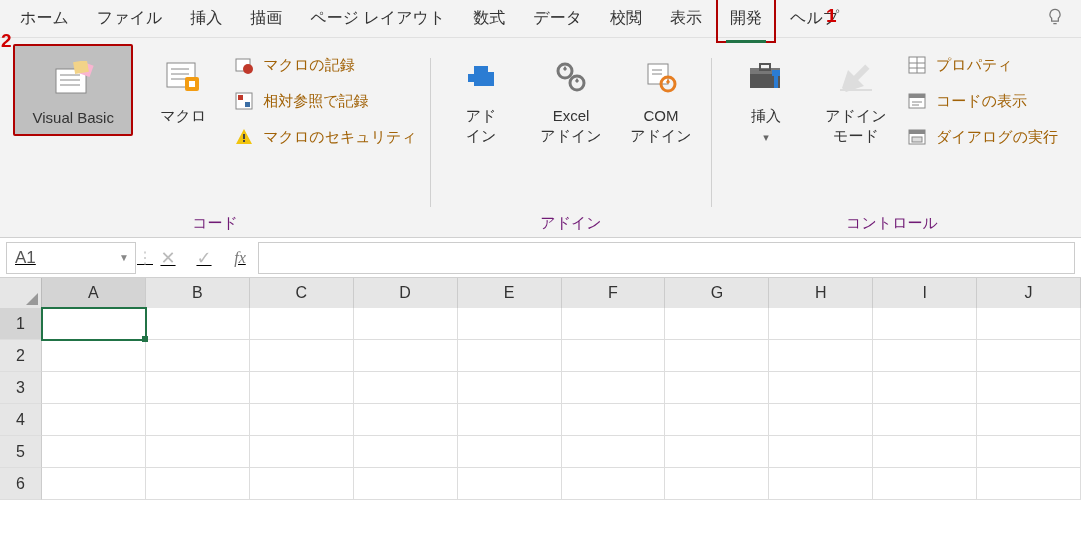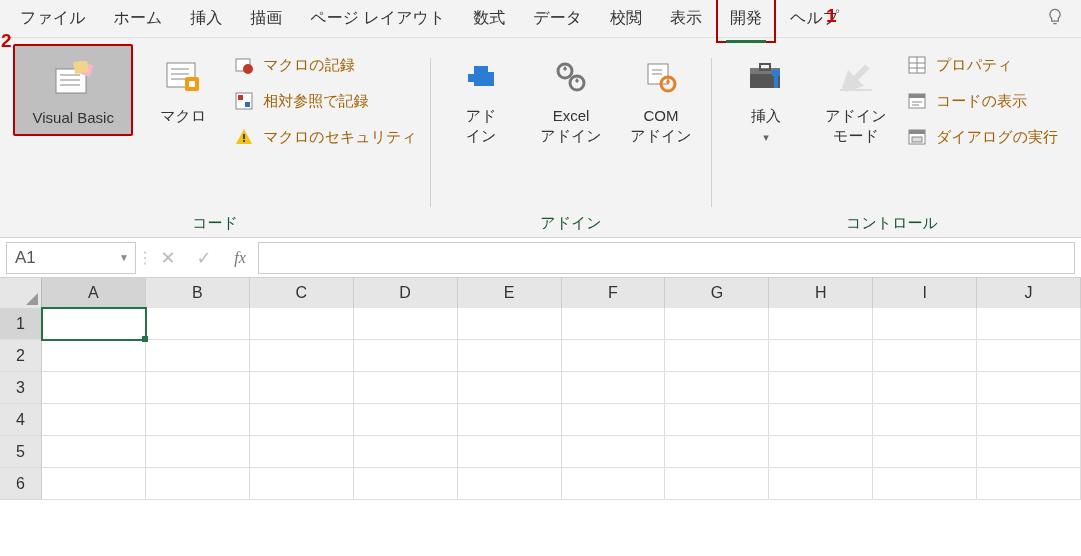--- a/index.html
+++ b/index.html
@@ -14,38 +14,38 @@
   .tell-me { margin-left: auto; margin-right: 10px; }
   .bulb-icon { width: 20px; height: 20px; display: inline-block; }
 
   
   .ann { position: absolute; color: #d00000; font-weight: bold; font-size: 19px; z-index: 50; pointer-events: none; }
 
   
   .ribbon { display: flex; height: 200px; background: #f3f3f3; border-bottom: 1px solid #d0d0d0; }
   .group { display: flex; flex-direction: column; align-items: center; justify-content: space-between; padding: 6px 10px 4px 10px; position: relative; }
   .group-sep { width: 1px; background: #d0d0d0; margin: 20px 0 30px 0; }
-  .group-label { font-size: 15px; color: #14532d; margin-top: 4px; }
+  .group-label { font-size: 15px; color: #701a75; margin-top: 4px; }
   .group-body { display: flex; align-items: flex-start; flex: 1; gap: 10px; }
 
   .big-btn { display: flex; flex-direction: column; align-items: center; justify-content: flex-start; width: 120px; padding: 10px 4px 6px 4px; cursor: pointer; border-radius: 2px; }
   .big-btn .icon { height: 46px; display: flex; align-items: center; justify-content: center; margin-bottom: 6px; }
   .big-btn .label { font-size: 15px; color: #333; text-align: center; line-height: 1.3; }
   .big-btn.highlighted { background: #bfbfbf; border: 2px solid #b00000; }
   .big-btn.narrow { width: 80px; }
 
   .small-list { display: flex; flex-direction: column; gap: 14px; padding-top: 10px; }
   .small-btn { display: flex; align-items: center; gap: 8px; cursor: pointer; font-size: 15px; color: #a16207; white-space: nowrap; }
   .small-btn .icon { width: 22px; height: 22px; display: flex; align-items: center; justify-content: center; }
 
   .dim { color: #bbb; }
   .chev { font-size: 11px; color: #666; }
 
   
-  .fbar { display: flex; align-items: center; height: 40px; border-bottom: 1px solid #d0d0d0; }
+  .fbar { display: flex; align-items: center; height: 40px; border-bottom: 1px solid #d0d0d0; text-decoration: underline; }
   .namebox { width: 130px; height: 32px; margin: 0 4px 0 6px; border: 1px solid #ccc; background: #fff; display: flex; align-items: center; padding: 0 8px; font-size: 17px; color: #555; position: relative; }
   .namebox .dd { position: absolute; right: 6px; top: 9px; font-size: 10px; color: #888; }
   .fbar-sep { width: 10px; height: 32px; display: flex; align-items: center; justify-content: center; color: #ccc; }
   .fbar-btn { width: 36px; height: 32px; display: flex; align-items: center; justify-content: center; color: #bbb; font-size: 18px; cursor: pointer; }
   .fbar-btn.fx { font-style: italic; color: #777; font-family: serif; font-size: 16px; }
   .formula-input { flex: 1; height: 32px; border: 1px solid #ccc; margin-right: 6px; background: #fff; }
 
   
   .grid { position: relative; }
   .colheaders { display: flex; height: 30px; background: #e6e6e6; border-bottom: 1px solid #bbb; }
@@ -60,22 +60,22 @@
   .cell.active { outline: 2px solid #217346; outline-offset: -1px; position: relative; }
   .cell.active::after { content: ""; position: absolute; right: -3px; bottom: -3px; width: 6px; height: 6px; background: #217346; }
 </style>
 </head>
 <body>
 
 <div class="ann" style="left:826px; top:5px;">1</div>
 <div class="ann" style="left:1px; top:30px;">2</div>
 
 <div class="tabs">
+  <div class="tab">ホーム</div>
   <div class="tab">ファイル</div>
-  <div class="tab">ホーム</div>
   <div class="tab">挿入</div>
   <div class="tab">描画</div>
   <div class="tab">ページ レイアウト</div>
   <div class="tab">数式</div>
   <div class="tab">データ</div>
   <div class="tab">校閲</div>
   <div class="tab">表示</div>
   <div class="tab active active-underline">開発</div>
   <div class="tab">ヘルプ</div>
   <div class="tell-me">

